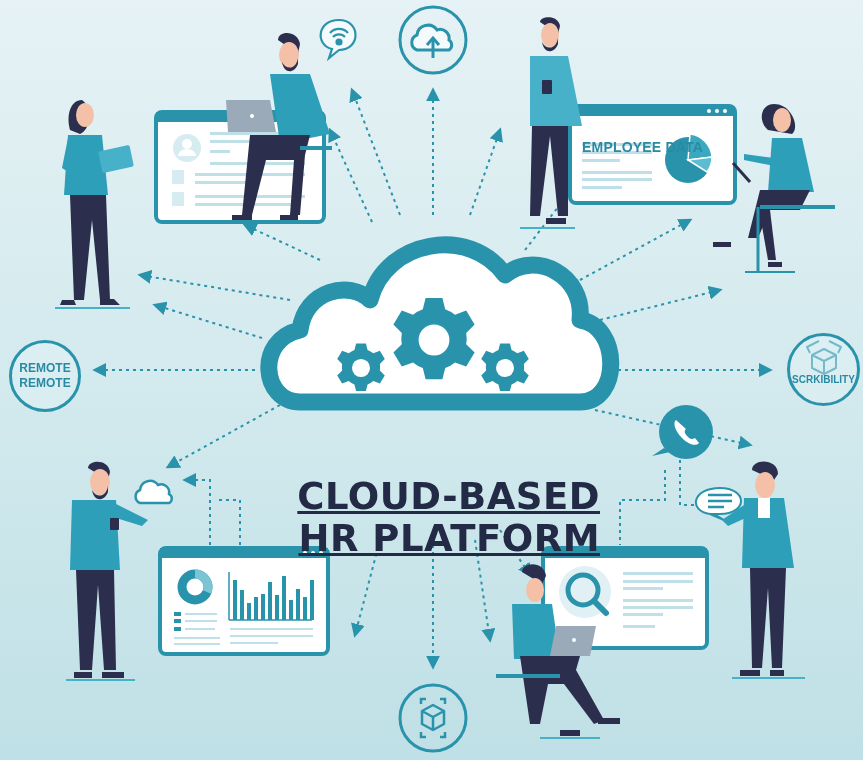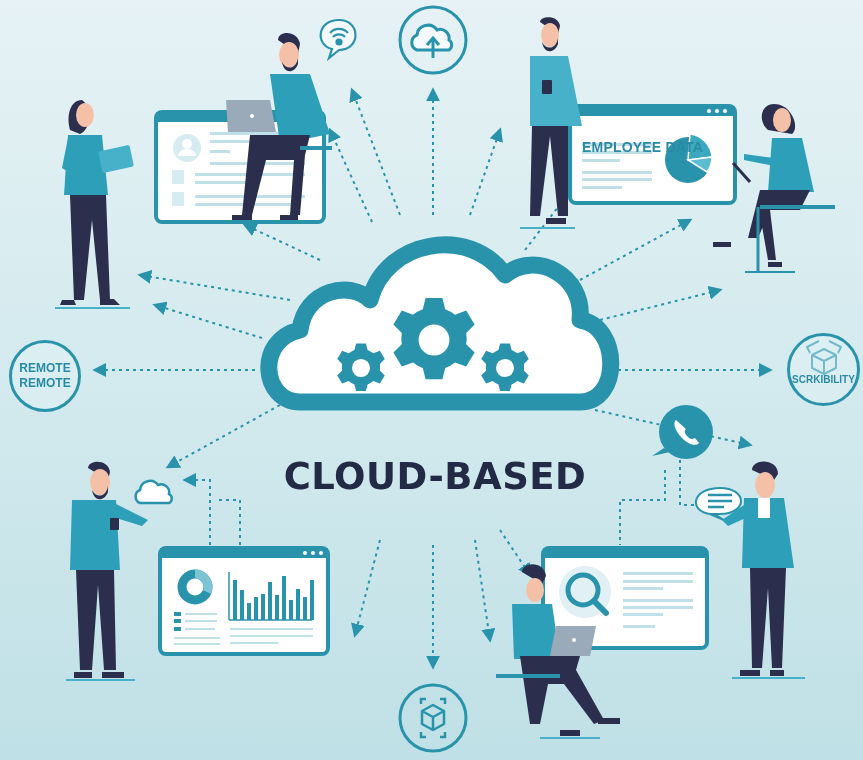--- a/index.html
+++ b/index.html
@@ -1,22 +1,22 @@
 <!DOCTYPE html>
 <html><head>
 <meta charset="utf-8">
 <style>
   html, body { margin:0; padding:0; }
   body { width:863px; height:760px; overflow:hidden; font-family:"DejaVu Sans", sans-serif; }
   .stage { position:relative; width:863px; height:760px;
     background: linear-gradient(180deg, #e6f2f5 0%, #d3eaee 50%, #bfe0e6 100%); overflow:hidden; }
   svg.full { position:absolute; left:0; top:0; width:863px; height:760px; }
-  .title { position:absolute; left:270px; top:456px; width:330px; text-align:center;
+  .title { position:absolute; left:270px; top:476px; width:330px; text-align:right;
     font-family:"DejaVu Sans", sans-serif; font-weight:bold; font-size:37px; line-height:42px;
-    color:#232a45; letter-spacing:0.5px; }
+    color:#232a45; letter-spacing:0.5px;text-decoration:underline; }
   .circle-label { position:absolute; border:3px solid #2a93ac; border-radius:50%;
     display:flex; flex-direction:column; align-items:center; justify-content:center;
     color:#2a8aa3; font-family:"Liberation Sans", sans-serif; font-size:12px; font-weight:bold;
     text-align:center; line-height:15px; background:rgba(230,244,247,0.4); box-sizing:border-box; }
   .emp-title { position:absolute; left:582px; top:124px; font-family:"Liberation Sans", sans-serif;
     font-size:14px; font-weight:bold; color:#2a8aa3; letter-spacing:0.2px;margin-top:15px; }
 </style>
 </head>
 <body>
 
@@ -307,14 +307,15 @@
     <span>REMOTE</span>
     <span>REMOTE</span>
   </div>
 
   <div class="circle-label" style="left:787px; top:333px; width:73px; height:73px; justify-content:flex-end; padding-bottom:16px; font-size:10px;">
     <span>SCRKIBILITY</span>
   </div>
 
   <div class="title">
     <div>CLOUD-BASED</div>
+    <div>HR PLATFORM</div>
   </div>
 </div>
 
 </body></html>

